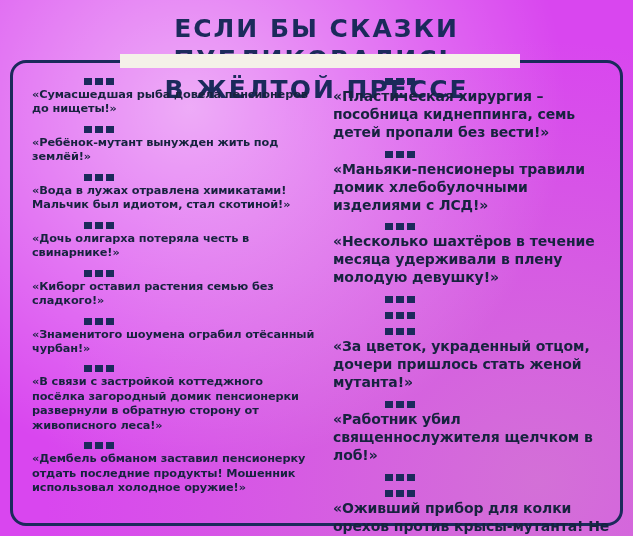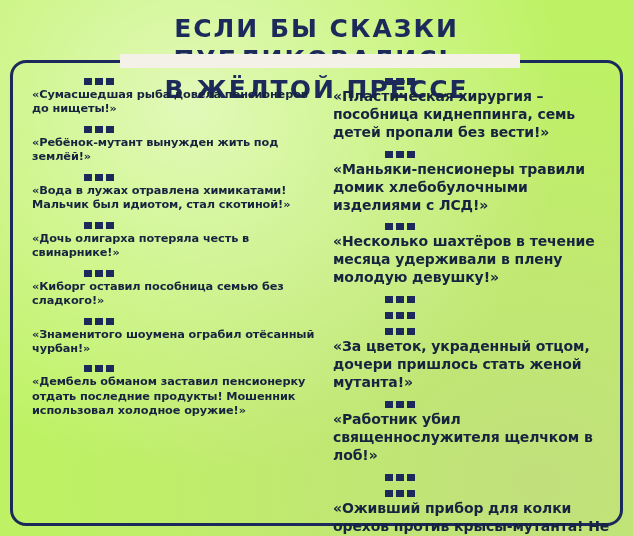--- a/index.html
+++ b/index.html
@@ -10,21 +10,21 @@
     width: 633px;
     height: 536px;
     background: #f2efe6;
     font-family: "Liberation Sans", sans-serif;
     overflow: hidden;
   }
   .poster {
     position: relative;
     width: 633px;
     height: 536px;
-    background: #bef264;
+    background: #d946ef;
     box-sizing: border-box;
   }
   
   .poster:before {
     content: "";
     position: absolute;
     left: 0; top: 0; right: 0; bottom: 0;
     background:
       radial-gradient(ellipse at 30% 20%, rgba(255,255,255,0.55), rgba(255,255,255,0) 60%),
       radial-gradient(ellipse at 85% 90%, rgba(200,190,170,0.35), rgba(255,255,255,0) 65%);
@@ -153,29 +153,37 @@
             <span></span>
           </div>
           <p class="headline">«Дочь олигарха потеряла честь в свинарнике!»</p>
         </div>
         <div class="item">
           <div class="dots">
             <span></span>
             <span></span>
             <span></span>
           </div>
-          <p class="headline">«Киборг оставил пособница семью без сладкого!»</p>
+          <p class="headline">«Киборг оставил растения семью без сладкого!»</p>
         </div>
         <div class="item">
           <div class="dots">
             <span></span>
             <span></span>
             <span></span>
           </div>
           <p class="headline">«Знаменитого шоумена ограбил отёсанный чурбан!»</p>
+        </div>
+        <div class="item">
+          <div class="dots">
+            <span></span>
+            <span></span>
+            <span></span>
+          </div>
+          <p class="headline">«В связи с застройкой коттеджного посёлка загородный домик пенсионерки развернули в обратную сторону от живописного леса!»</p>
         </div>
         <div class="item">
           <div class="dots">
             <span></span>
             <span></span>
             <span></span>
           </div>
           <p class="headline">«Дембель обманом заставил пенсионерку отдать последние продукты! Мошенник использовал холодное оружие!»</p>
         </div>
       </div>

